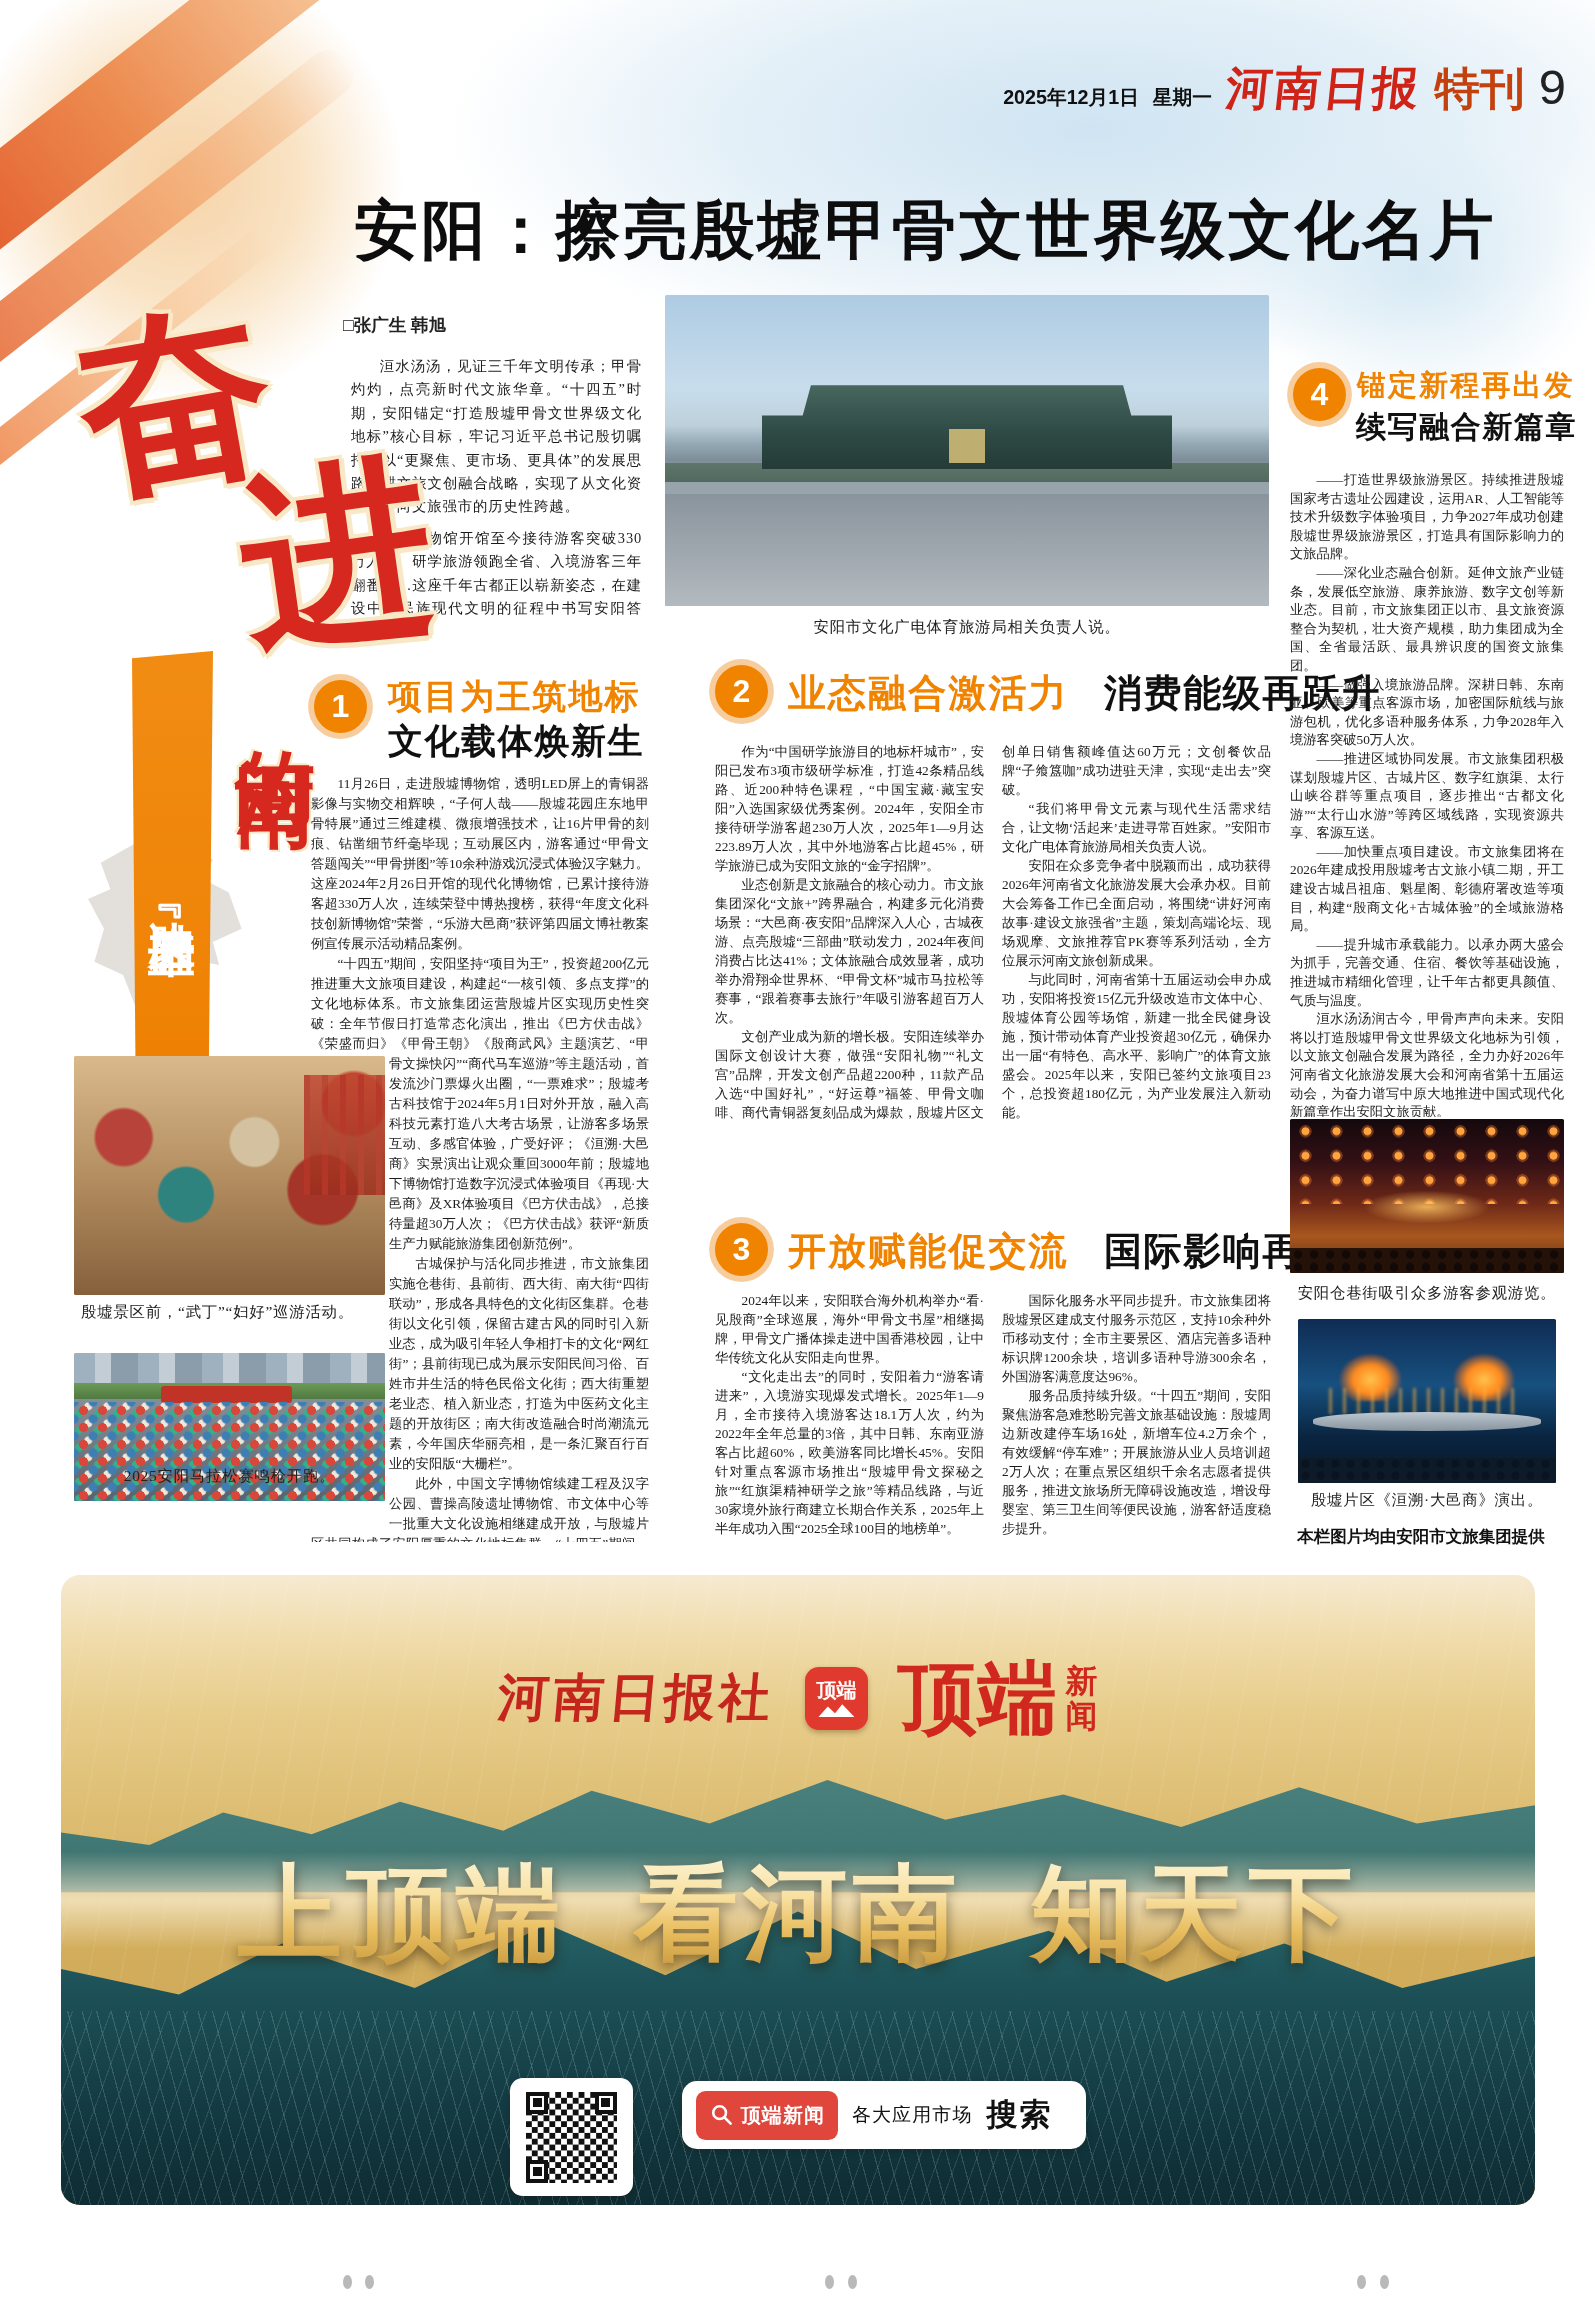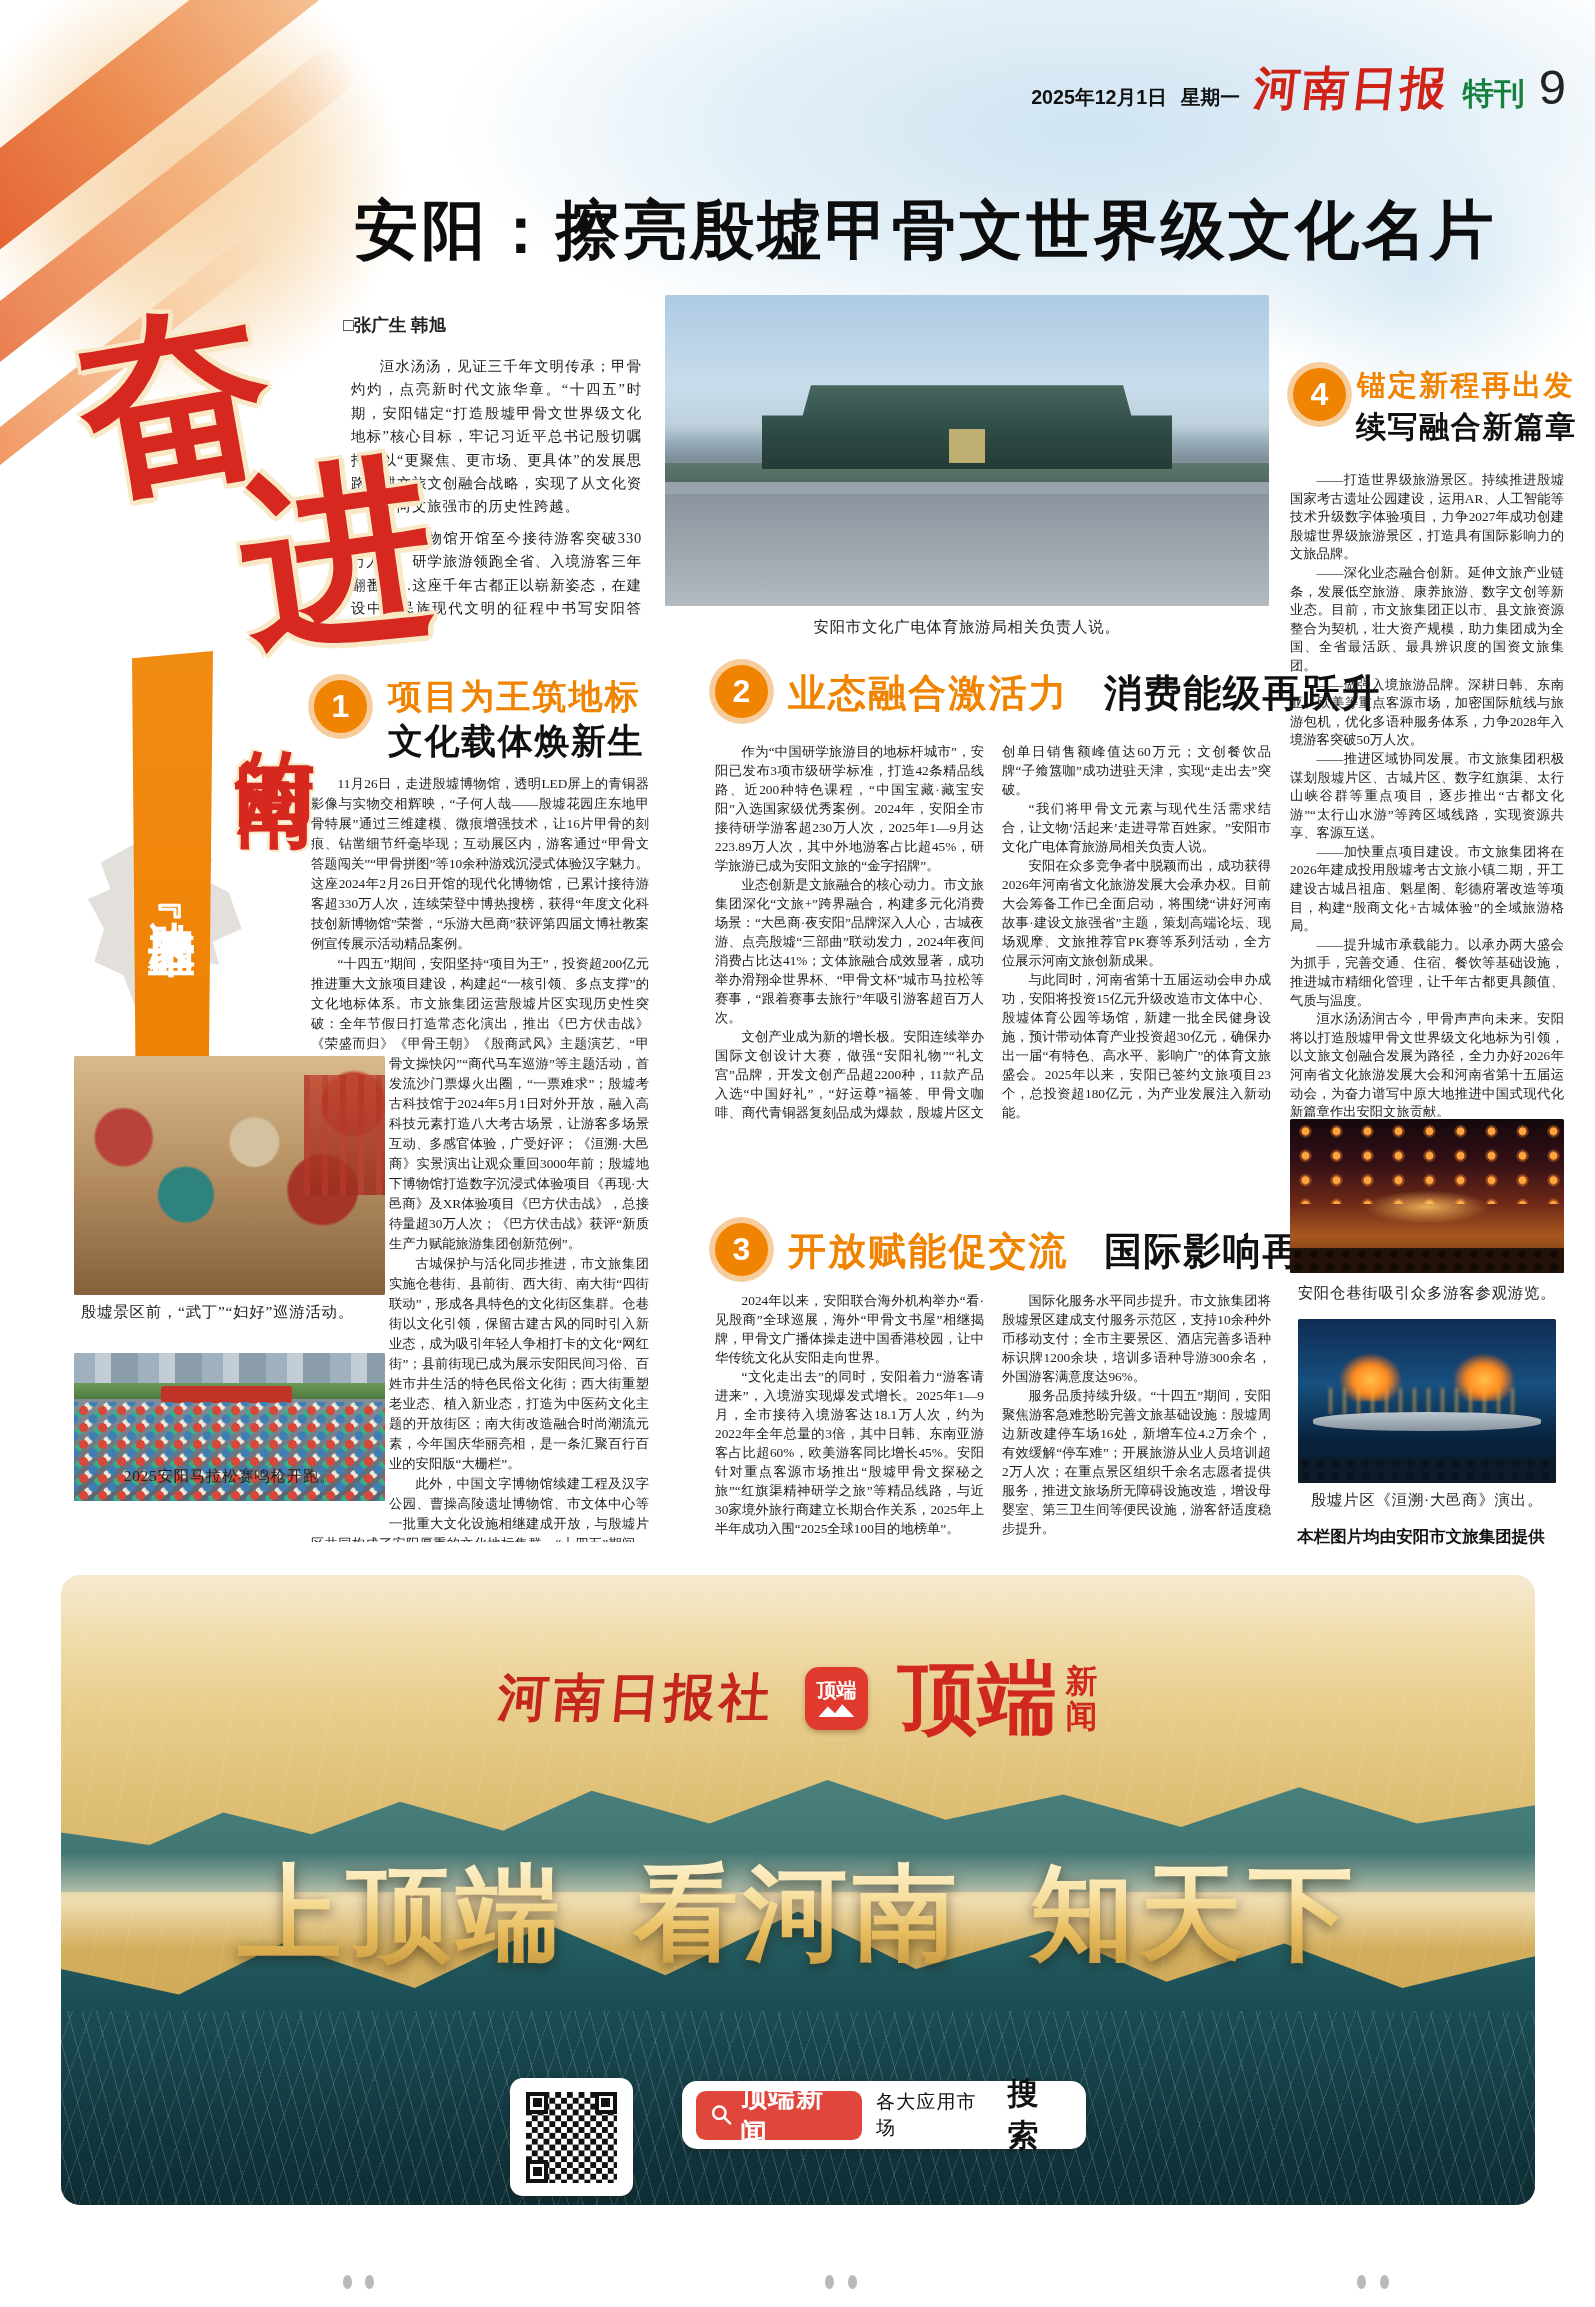--- a/index.html
+++ b/index.html
@@ -22,21 +22,21 @@
   .stroke3{left:-32px;top:452px;width:372px;height:30px;transform:rotate(-38deg);
     background:linear-gradient(90deg,#f0935f 0%,#f8cba0 60%,rgba(248,203,160,0) 100%);}
   .henan-map{left:88px;top:843px;width:160px;height:165px;background:#ccc6bd;opacity:.55;
     clip-path:polygon(30% 0,55% 6%,62% 2%,78% 10%,72% 22%,88% 30%,96% 52%,78% 60%,82% 74%,60% 70%,48% 92%,30% 100%,22% 80%,4% 72%,10% 52%,0 34%,14% 28%,8% 12%);}
 
   
   .hdr{right:29px;top:63px;display:flex;align-items:baseline;gap:14px;font-family:"Liberation Sans",sans-serif;}
   .hdr .date,.hdr .weekday{font-size:19.7px;color:#111;font-weight:600;}
   .hdr .masthead{font-family:"Liberation Serif",serif;font-size:46px;font-weight:900;color:#cf2318;
     transform:skewX(-6deg);letter-spacing:2.7px;line-height:1;}
-  .hdr .edition{font-family:"Liberation Serif",serif;font-size:31px;font-weight:900;color:#15803d;line-height:1;}
+  .hdr .edition{font-family:"Liberation Serif",serif;font-size:45px;font-weight:900;color:#c2410c;line-height:1;}
   .hdr .pageno{font-size:49px;color:#222;line-height:1;}
 
   
   .headline{left:298px;top:187px;width:1255px;text-align:center;
     font-family:"Liberation Sans",sans-serif;font-weight:900;font-size:64px;letter-spacing:3.2px;color:#0d0d0d;}
   .byline{left:343px;top:313px;font-size:17.6px;font-weight:600;color:#222;}
   .intro{left:343px;top:347px;width:307px;height:315px;overflow:hidden;
     font-size:14.4px;line-height:23.4px;letter-spacing:.06em;color:#1b1b1b;text-align:justify;}
   .intro p{margin:8px;text-indent:2em;}
 
@@ -160,21 +160,21 @@
   .qr-card{position:absolute;left:449px;top:503px;width:123px;height:118px;background:#fff;border-radius:12.8px;
     display:flex;align-items:center;justify-content:center;box-shadow:0 2.1px 6.4px rgba(30,20,0,.25);}
   .qr{position:relative;width:91px;height:91px;
     background:conic-gradient(from 0deg,#111 25%,#fff 0 50%,#111 0 75%,#fff 0) 0 0/11.7px 11.7px;}
   .qr .f{position:absolute;width:22.3px;height:22.3px;border:4.8px solid #111;background:#fff;box-sizing:border-box;}
   .qr .f::after{content:'';position:absolute;inset:2.7px;background:#111;}
   .qr .f1{left:0;top:0;} .qr .f2{right:0;top:0;} .qr .f3{left:0;bottom:0;}
   .pill{position:absolute;left:621px;top:506px;width:404px;height:68px;background:#fff;border-radius:15px;
     display:flex;align-items:center;gap:14px;padding:0 14px;box-sizing:border-box;box-shadow:0 2.1px 6.4px rgba(30,20,0,.25);}
   .chip{height:49px;background:#e0463c;border-radius:9.6px;display:flex;align-items:center;gap:6.4px;padding:0 12.8px;}
-  .chip .txt{color:#fff;font-family:"Liberation Sans",sans-serif;font-weight:900;font-size:27px;letter-spacing:1.1px;}
+  .chip .txt{color:#fff;font-family:"Liberation Sans",sans-serif;font-weight:900;font-size:20px;letter-spacing:1.1px;}
   .pill .lbl{font-family:"Liberation Sans",sans-serif;font-size:19px;color:#111;letter-spacing:1.1px;}
   .pill .lbl-b{font-family:"Liberation Sans",sans-serif;font-weight:900;font-size:31px;color:#111;letter-spacing:2.1px;}
 
   .dot{width:9px;height:14.4px;border-radius:50%;background:#b9b9b9;}
 </style>
 </head>
 <body>
 
 <div id="page">
 

